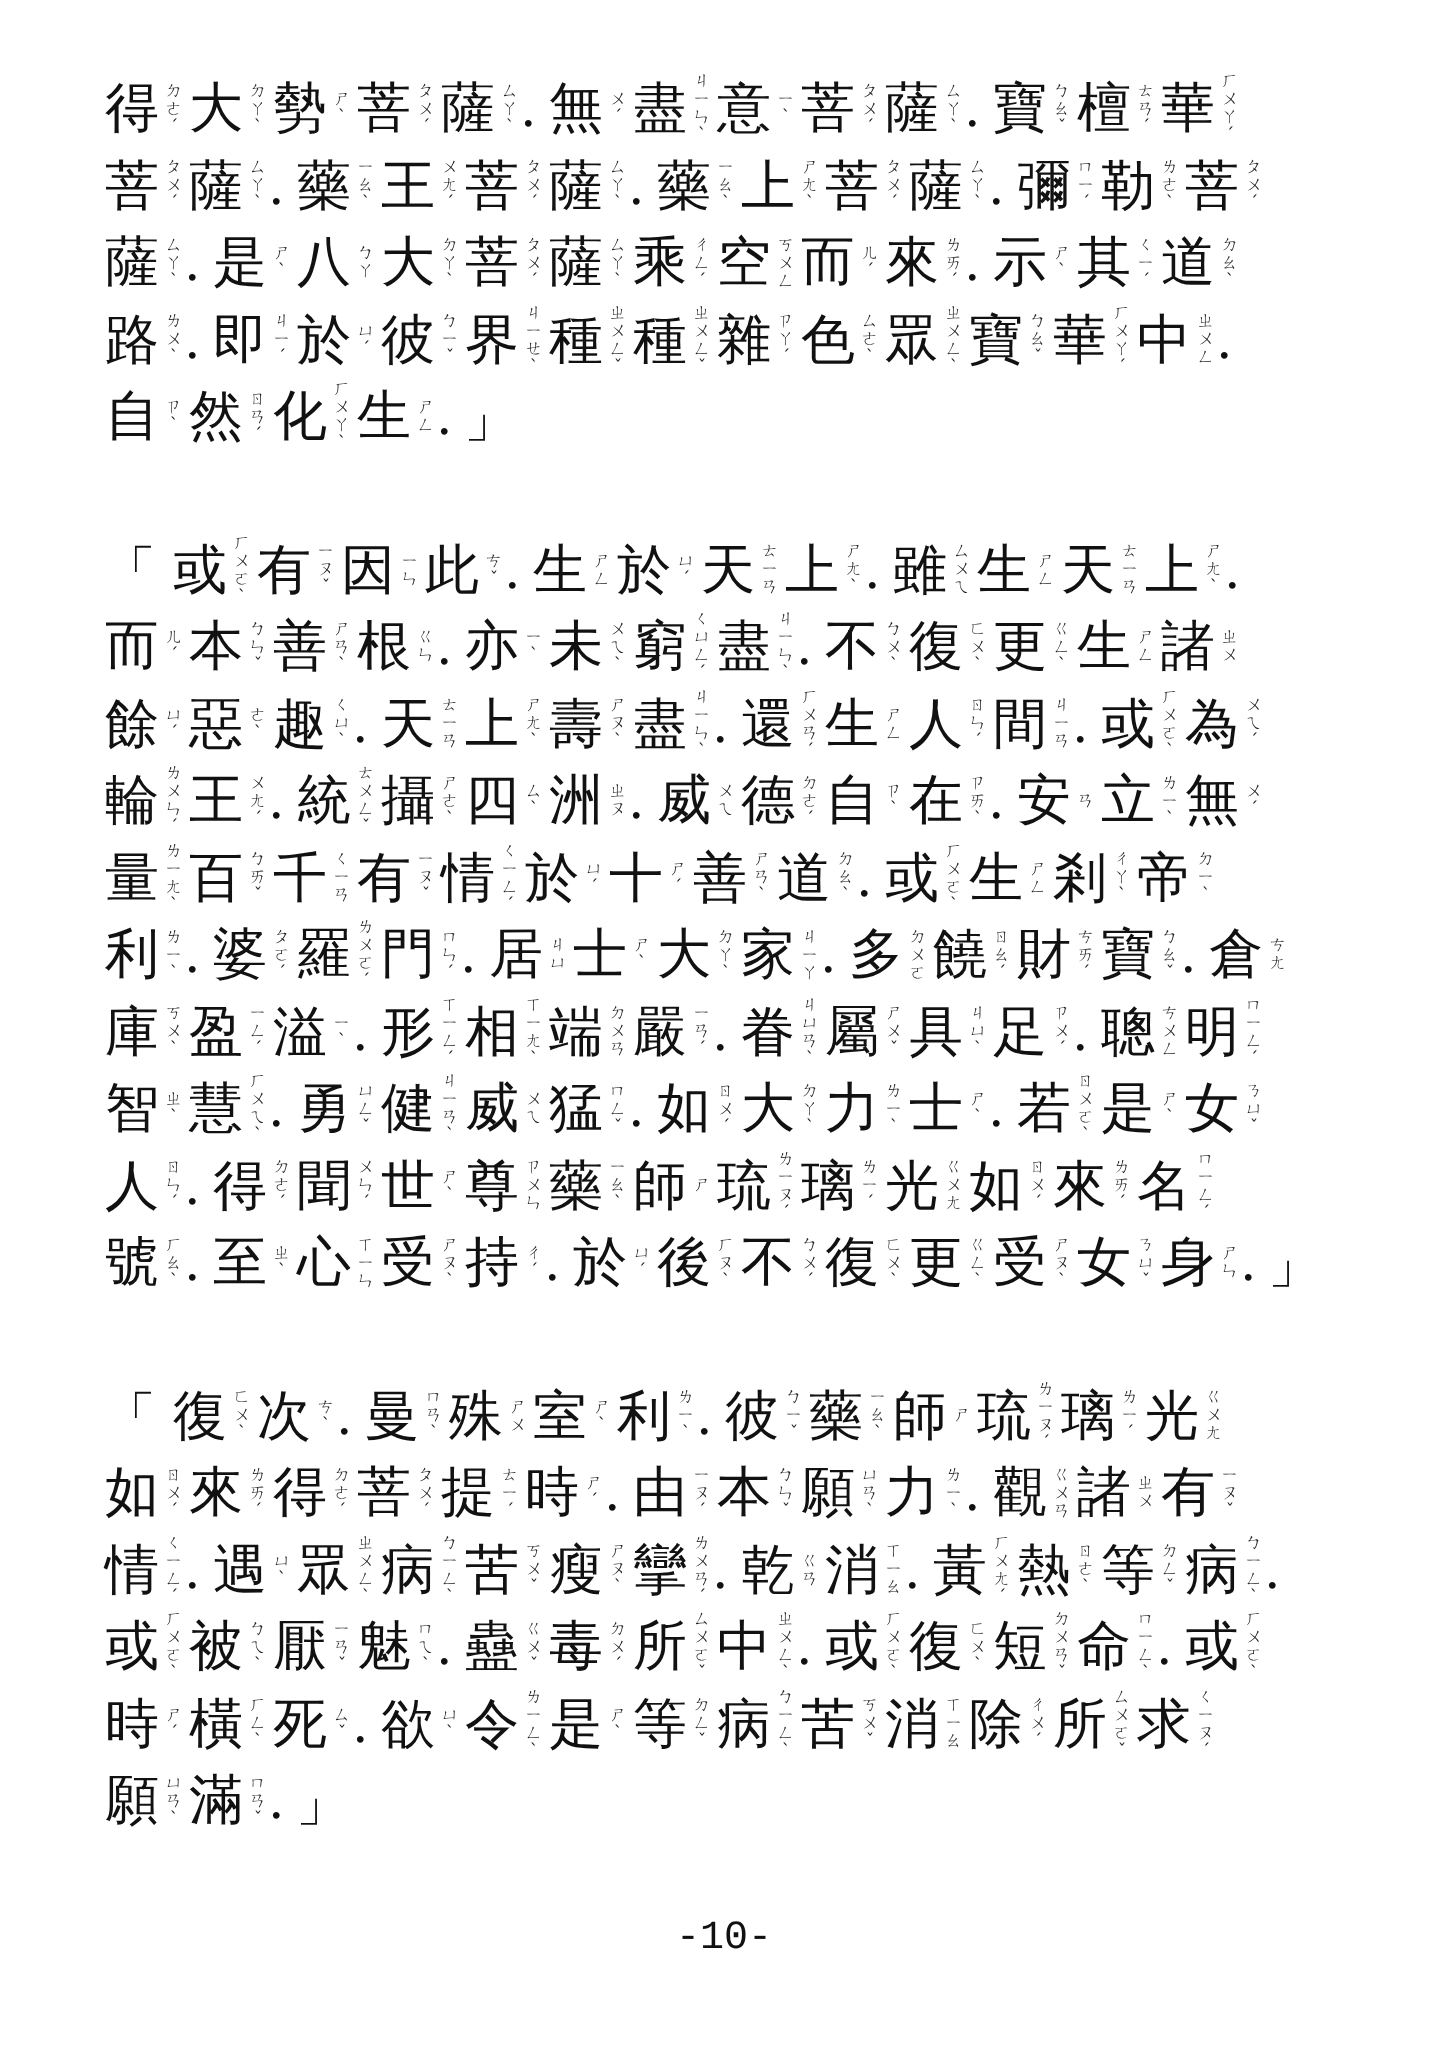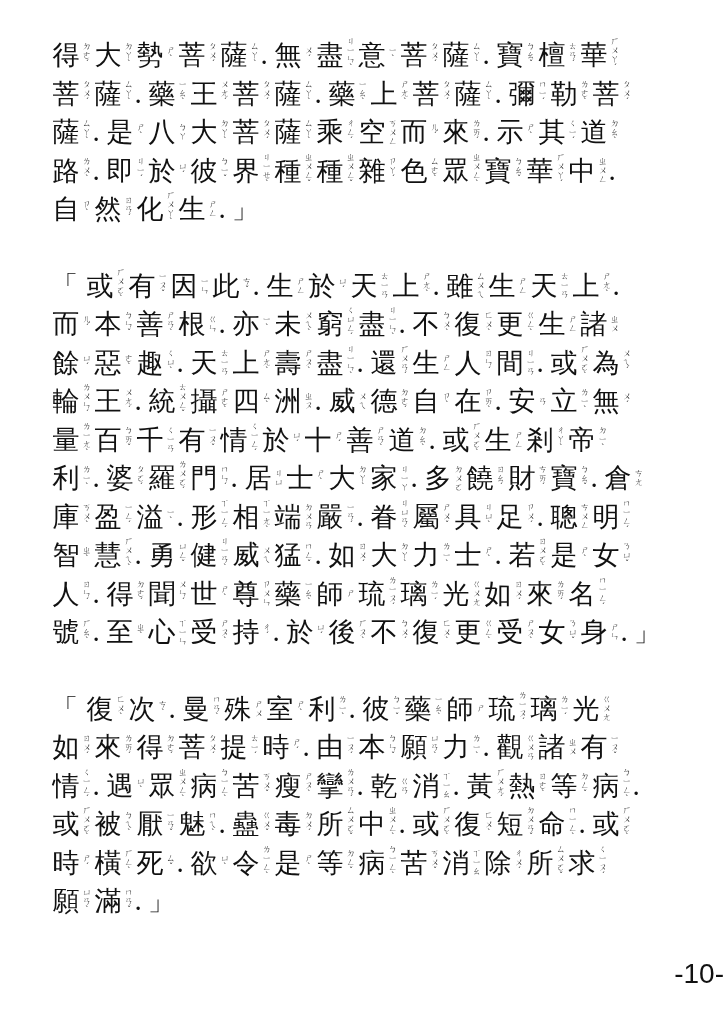--- a/index.html
+++ b/index.html
@@ -9,22 +9,22 @@
   .line { height:38.5px; display:flex; align-items:center; white-space:nowrap; }
   .para-gap { height:38px; }
   .unit { display:inline-flex; align-items:center; margin-right:1px; }
   .ch { font-size:27px; line-height:30px; width:28px; text-align:center; }
   .zy { font-size:8.5px; line-height:9px; width:12px; display:flex; flex-direction:column;
         align-items:center; justify-content:center; color:#222; margin-left:1px;
         font-family:"DejaVu Sans", sans-serif; }
   .punct { font-size:26px; width:12px; text-align:left; margin-left:-2px; margin-right:2px; }
   .open { font-size:26px; width:34px; text-align:left; }
   .close { font-size:26px; width:22px; text-align:center; }
-  .pagenum { position:absolute; top:958px; left:0; width:724px; text-align:right;
-             font-family:Liberation Sans, sans-serif; font-size:28px; }
+  .pagenum { position:absolute; top:958px; left:0; width:724px; text-align:center;
+             font-family:Liberation Mono, monospace; font-size:20px; }
 </style>
 </head>
 <body>
 
 <div class="page" id="page-root">
     <div class="line">
       <span class="unit">
         <span class="ch">得</span>
         <span class="zy">
           <span>ㄉ</span>

